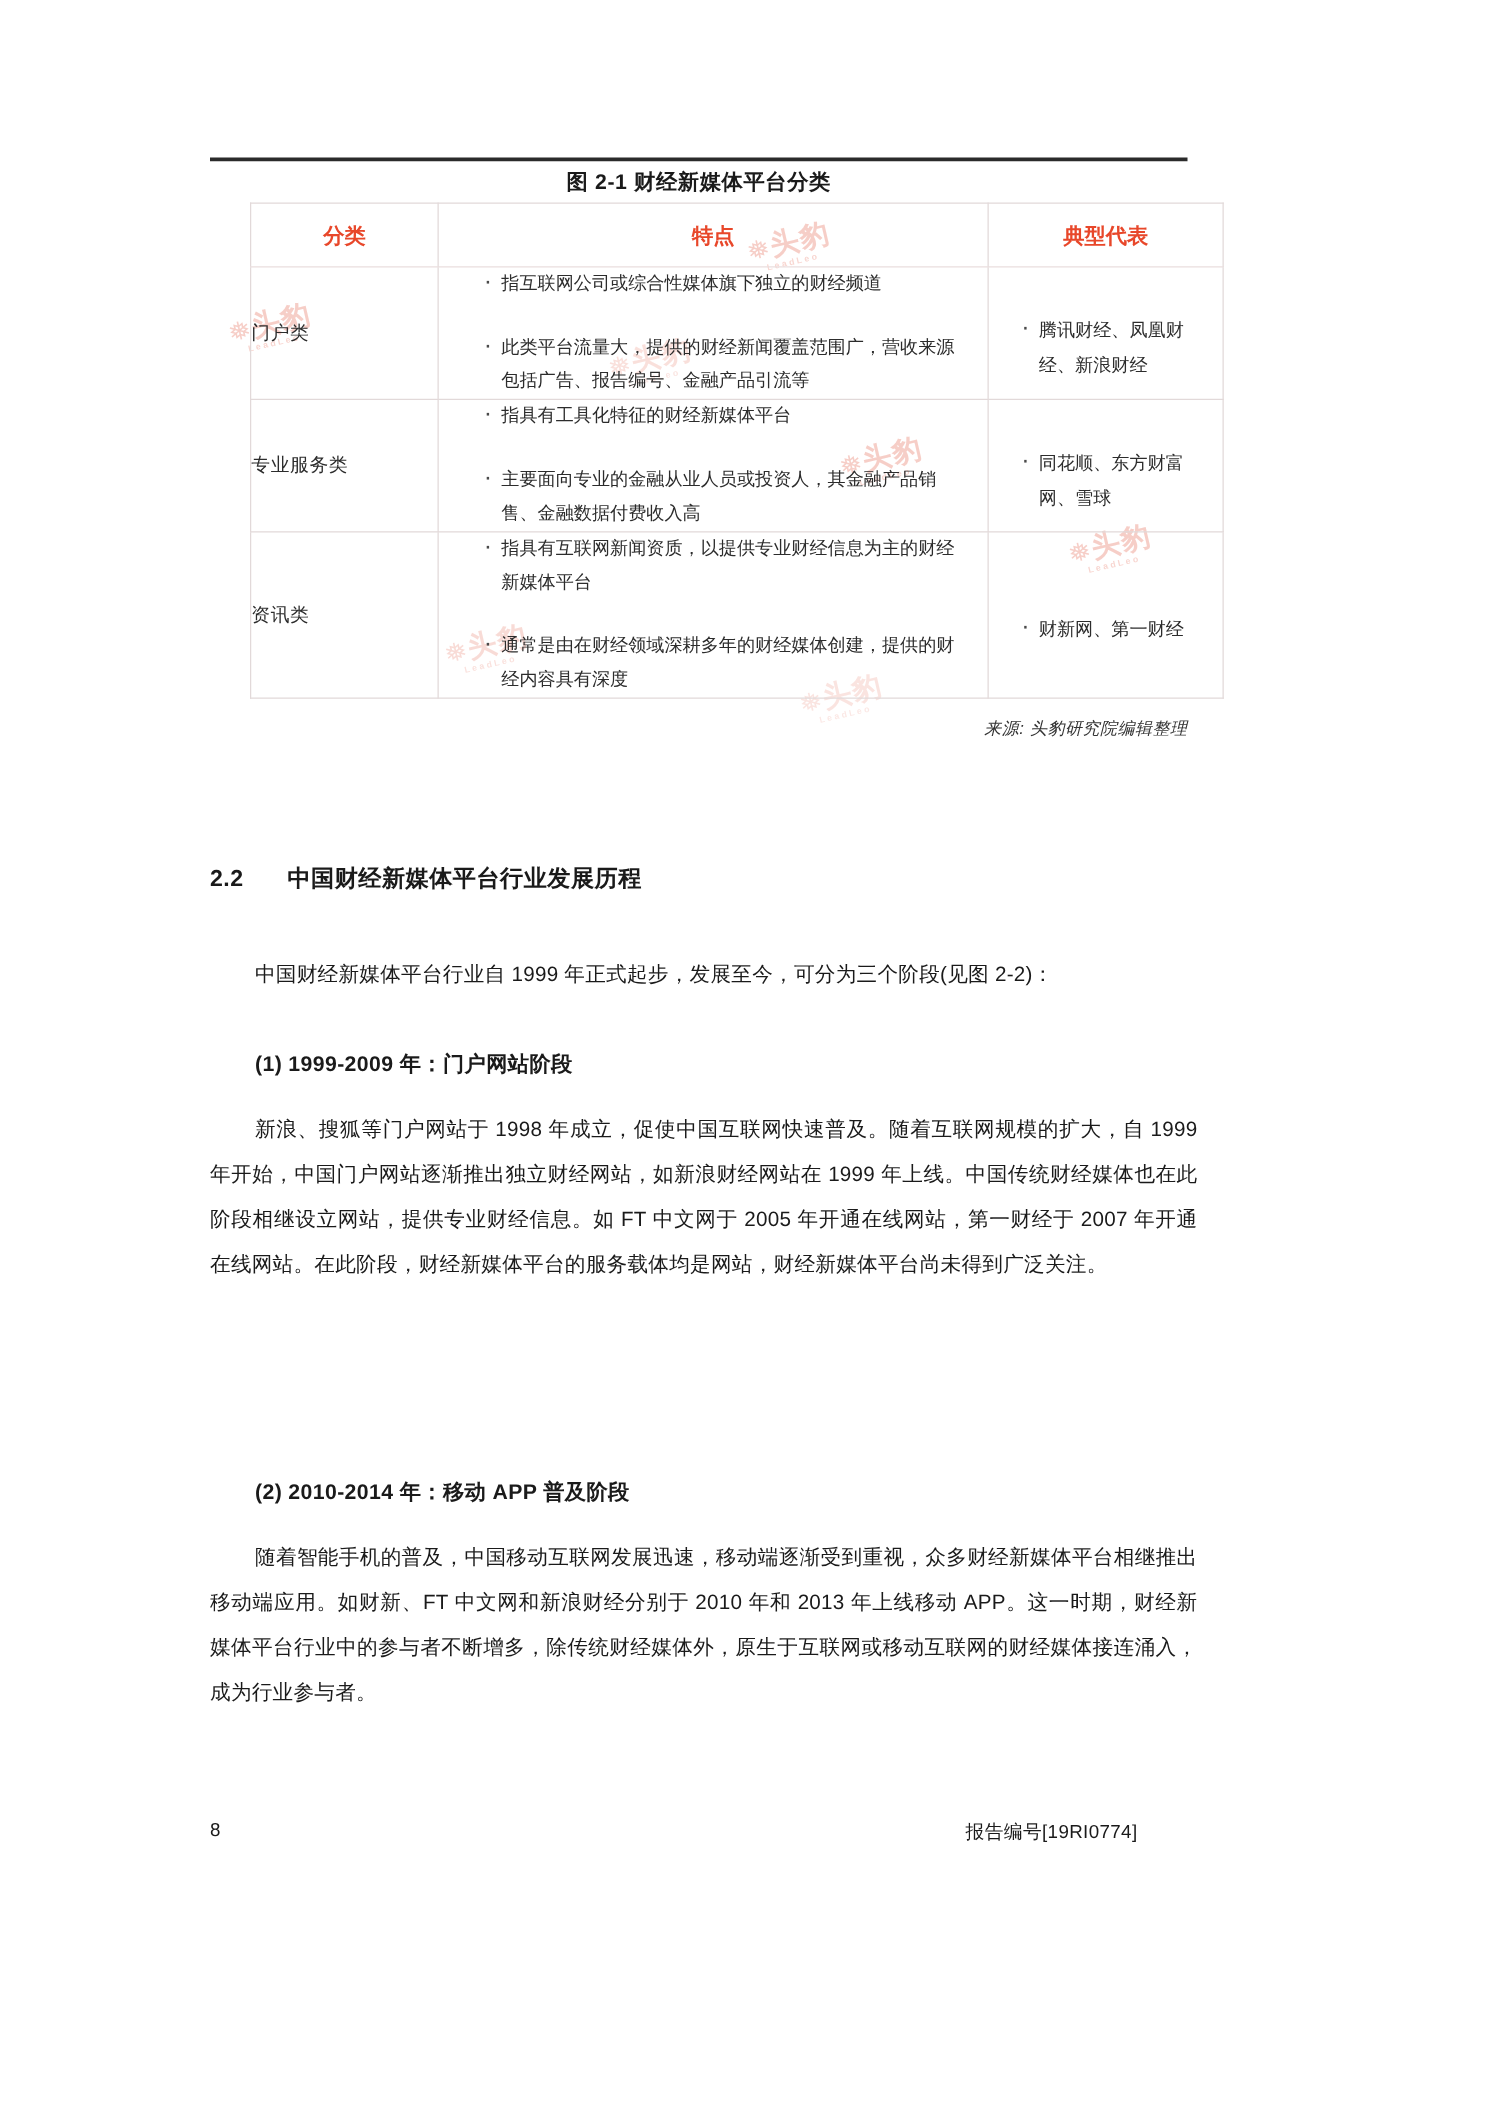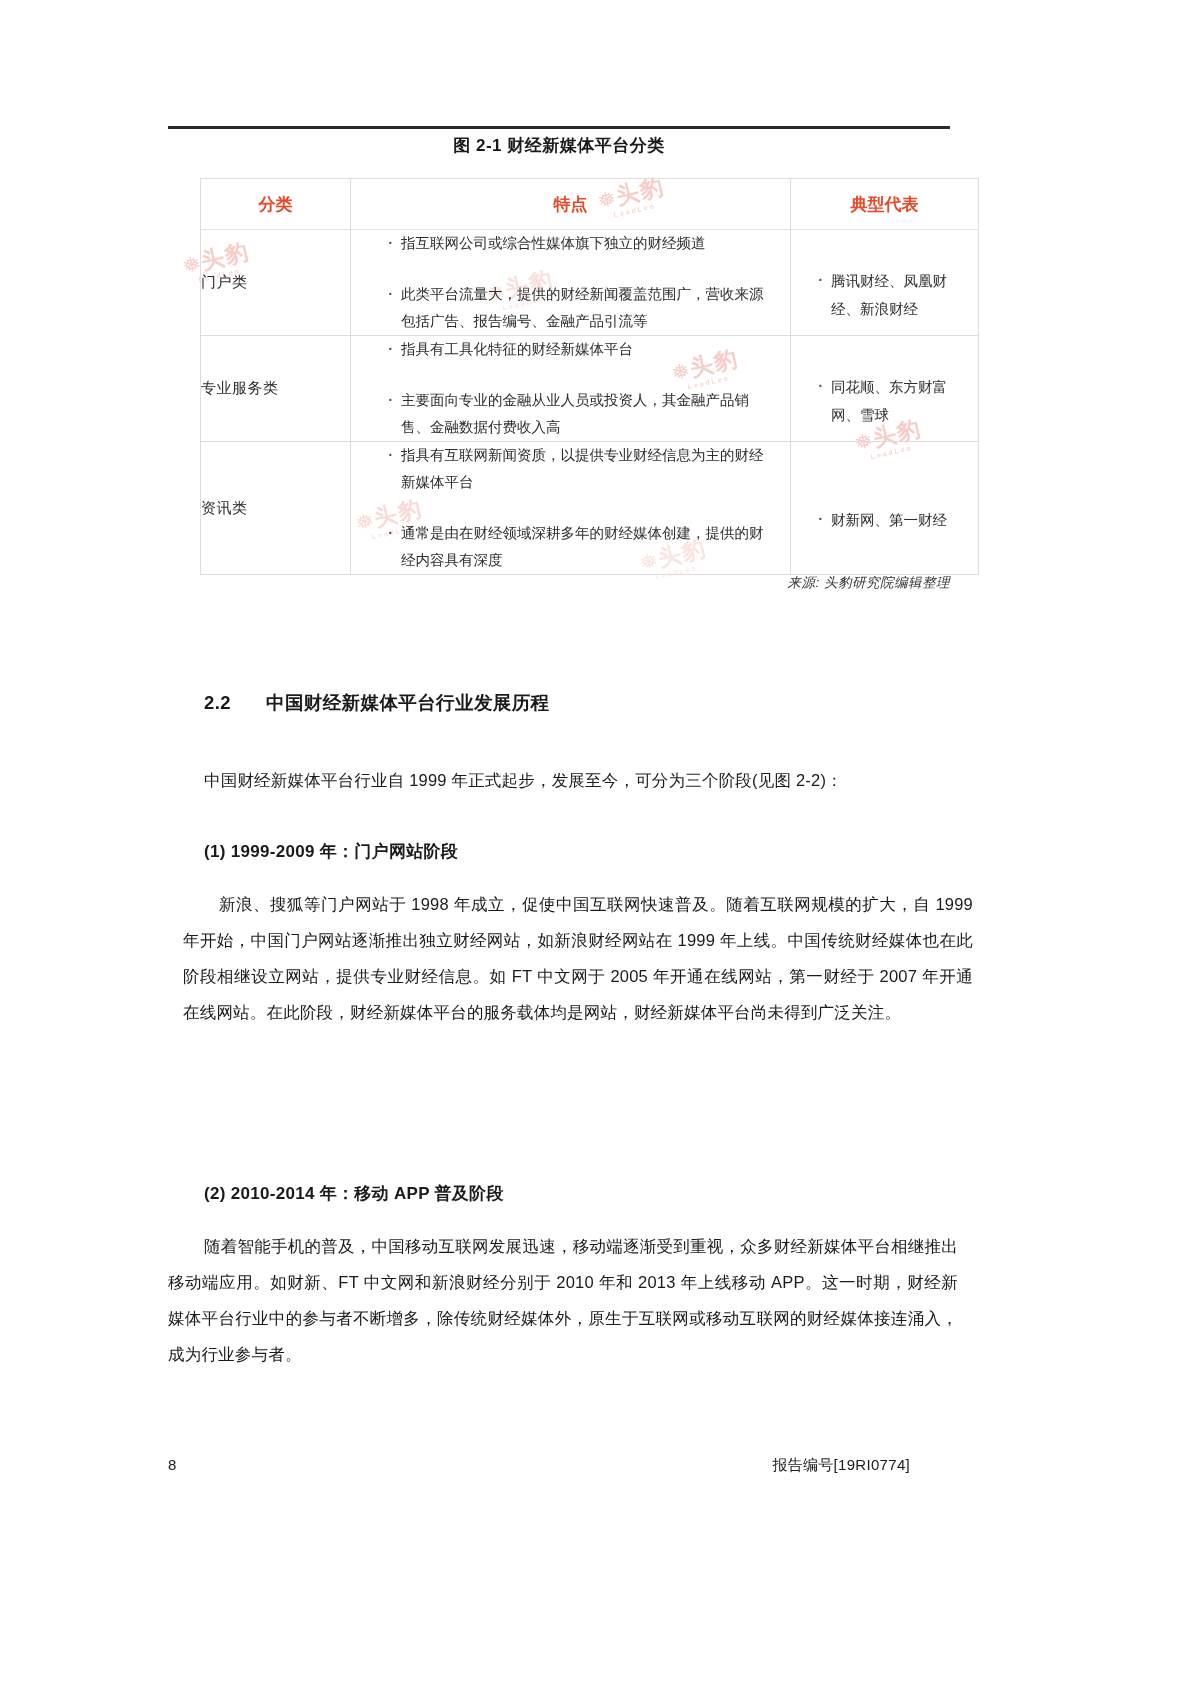--- a/index.html
+++ b/index.html
@@ -44,21 +44,21 @@
     font-size: 17px;
     font-weight: bold;
     letter-spacing: 0.5px;
     color: #1a1a1a;
   }
 
   
   .tbl-wrap {
     position: absolute;
     left: 172px;
-    top: 178px;
+    top: 162px;
     width: 778px;
     padding-left: 28px;
   }
   table.classify {
     border-collapse: collapse;
     width: 778px;
     table-layout: fixed;
     background: transparent;
   }
   table.classify th, table.classify td {
@@ -165,21 +165,21 @@
   
   .h2 {
     position: absolute;
     left: 168px;
     width: 790px;
     font-size: 18.5px;
     font-weight: bold;
     color: #1a1a1a;
     letter-spacing: 0.4px;
   }
-  .h2 .num { display: inline-block; width: 62px; margin-left: 36px; }
+  .h2 .num { display: inline-block; width: 62px; }
 
   .para {
     position: absolute;
     left: 168px;
     width: 790px;
     font-size: 16.5px;
     line-height: 36px;
     color: #1a1a1a;
     text-align: justify;
     letter-spacing: 0.2px;
@@ -308,21 +308,21 @@
   <div class="source">来源: 头豹研究院编辑整理</div>
 
   <div class="h2" style="top:690px;">
     <span class="num">2.2</span><span>中国财经新媒体平台行业发展历程</span>
   </div>
 
   <div class="para indent" style="top:762px;">中国财经新媒体平台行业自 1999 年正式起步，发展至今，可分为三个阶段(见图 2-2)：</div>
 
   <div class="h3" style="top:840px;">(1)  1999-2009 年：门户网站阶段</div>
 
-  <div class="para indent" style="top:886px;margin-left:15px;">新浪、搜狐等门户网站于 1998 年成立，促使中国互联网快速普及。随着互联网规模的扩大，自 1999 年开始，中国门户网站逐渐推出独立财经网站，如新浪财经网站在 1999 年上线。中国传统财经媒体也在此阶段相继设立网站，提供专业财经信息。如 FT 中文网于 2005 年开通在线网站，第一财经于 2007 年开通在线网站。在此阶段，财经新媒体平台的服务载体均是网站，财经新媒体平台尚未得到广泛关注。</div>
+  <div class="para indent" style="top:886px;">新浪、搜狐等门户网站于 1998 年成立，促使中国互联网快速普及。随着互联网规模的扩大，自 1999 年开始，中国门户网站逐渐推出独立财经网站，如新浪财经网站在 1999 年上线。中国传统财经媒体也在此阶段相继设立网站，提供专业财经信息。如 FT 中文网于 2005 年开通在线网站，第一财经于 2007 年开通在线网站。在此阶段，财经新媒体平台的服务载体均是网站，财经新媒体平台尚未得到广泛关注。</div>
 
   <div class="h3" style="top:1182px;">(2)  2010-2014 年：移动 APP 普及阶段</div>
 
   <div class="para indent" style="top:1228px;">随着智能手机的普及，中国移动互联网发展迅速，移动端逐渐受到重视，众多财经新媒体平台相继推出移动端应用。如财新、FT 中文网和新浪财经分别于 2010 年和 2013 年上线移动 APP。这一时期，财经新媒体平台行业中的参与者不断增多，除传统财经媒体外，原生于互联网或移动互联网的财经媒体接连涌入，成为行业参与者。</div>
 
   <div class="footer-pg">8</div>
   <div class="footer-code">报告编号[19RI0774]</div>
 
 </div>
 

